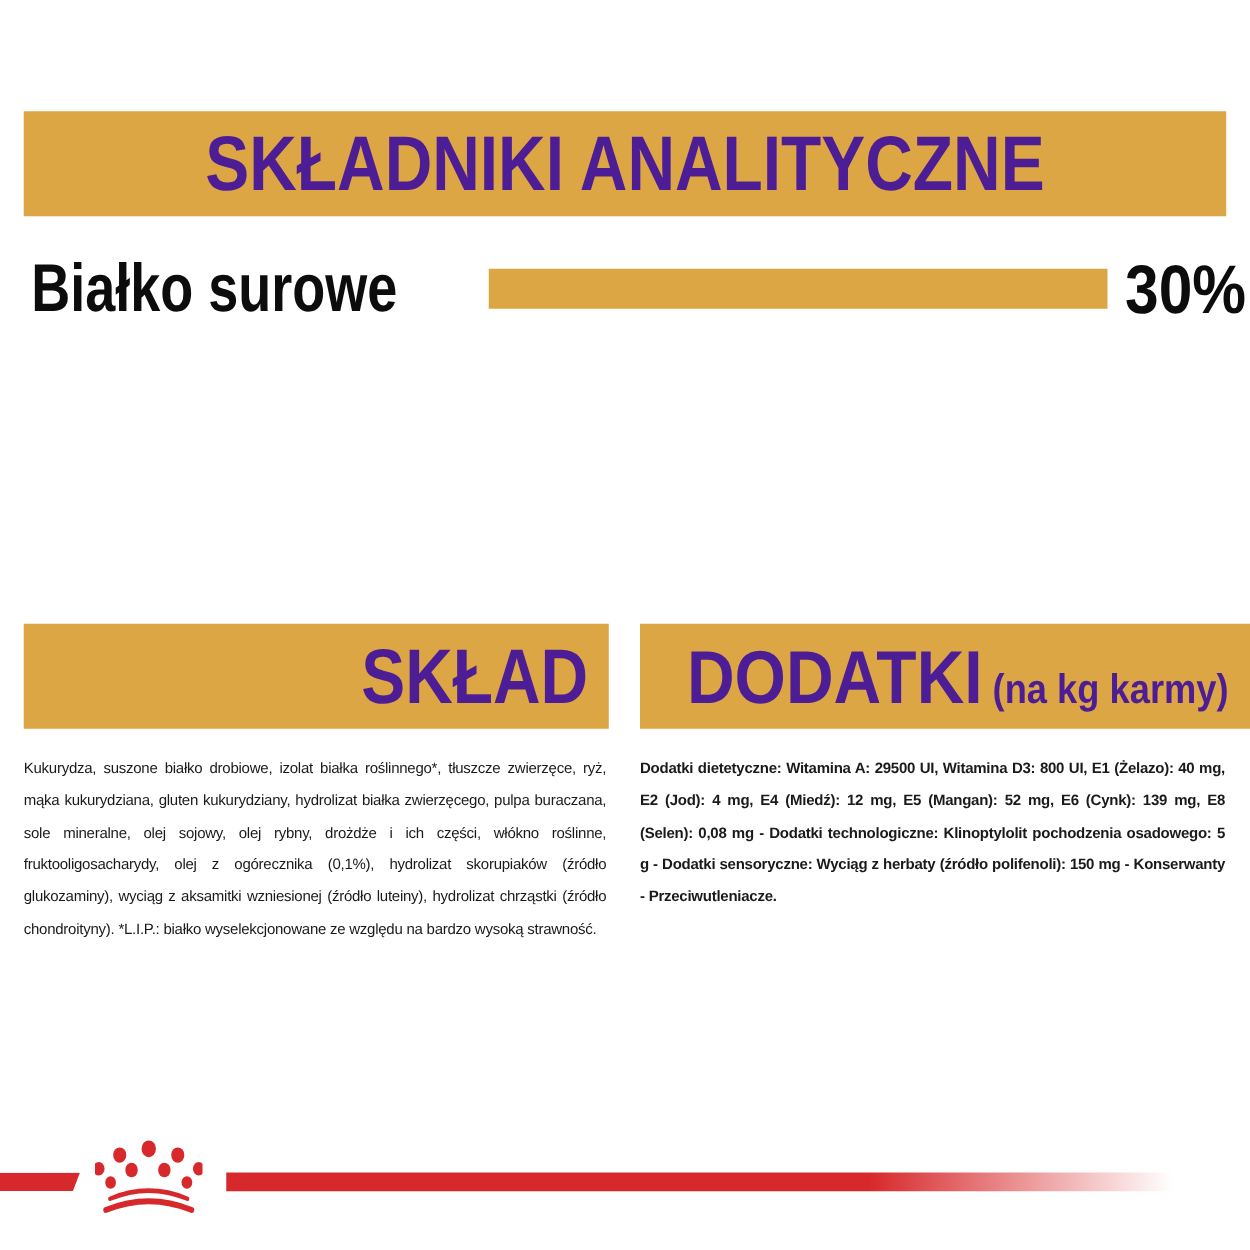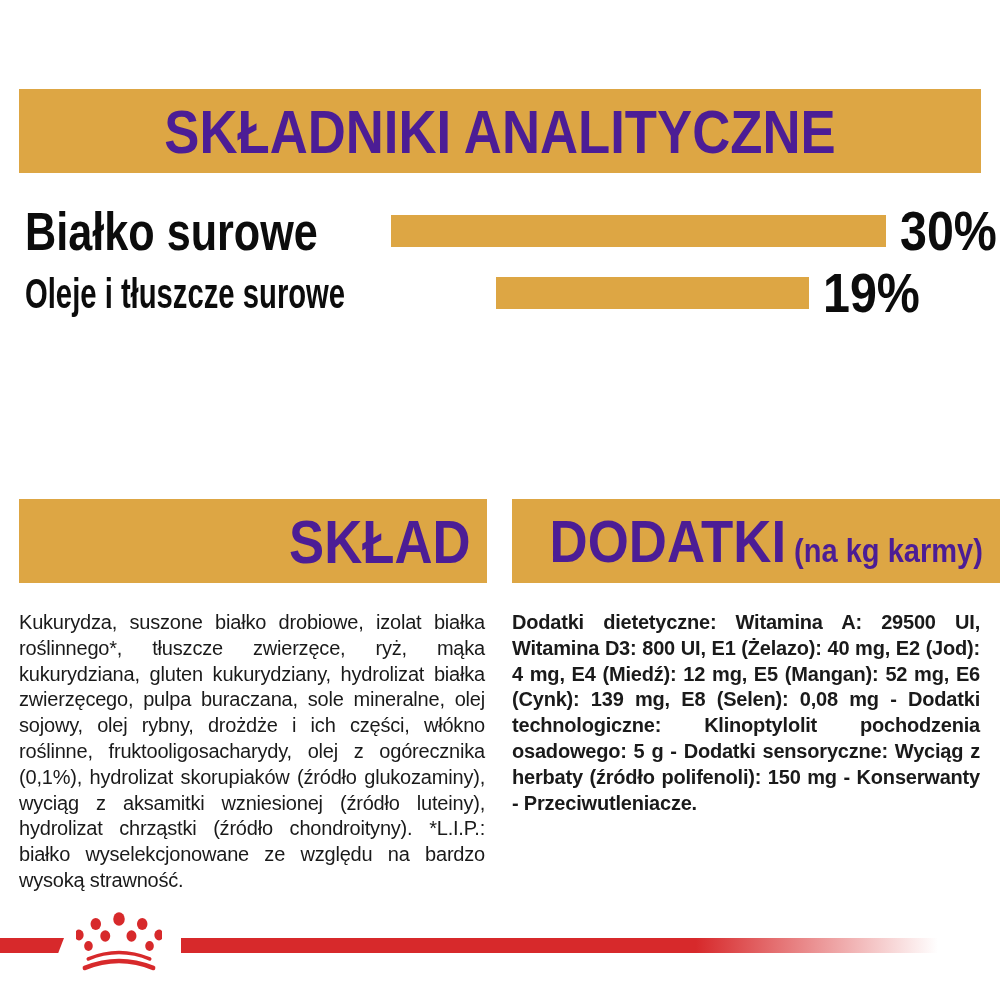--- a/index.html
+++ b/index.html
@@ -47,21 +47,21 @@
   .chart-row:nth-child(2) .chart-label{font-size:43px;transform:scaleX(0.68);}
   .chart-row:nth-child(3) .chart-label{font-size:54px;transform:scaleX(0.80);}
   .chart-bar{height:32px;background:#DDA644;flex:0 0 auto;}
   .chart-value{
     font-size:55px;font-weight:bold;color:#0c0c0c;margin-left:14px;
     white-space:nowrap;transform:scaleX(0.88);transform-origin:left center;
   }
   
   .body-text{
     position:absolute;top:590px;
-    font-size:20px;line-height:25.8px;color:#1a1a1a;
+    font-size:12px;line-height:25.8px;color:#1a1a1a;
     text-align:justify;letter-spacing:-0.2px;
   }
   .body-sklad{left:19px;width:466px;}
   .body-dodatki{left:512px;width:468px;font-weight:bold;}
   
   .stripe-left{
     position:absolute;left:0;top:938px;width:64px;height:15px;
     background:#D7292B;
     clip-path:polygon(0 0,100% 0,91% 100%,0 100%);
   }
@@ -76,25 +76,20 @@
 
 <div class="banner banner-top">
   <span class="banner-text">SKŁADNIKI ANALITYCZNE</span>
 </div>
 
 <div class="chart">
     <div class="chart-row">
       <div class="chart-label">Białko surowe</div>
       <div class="chart-bar" style="width: 495px; background: rgb(221, 166, 68);"></div>
       <div class="chart-value">30%</div>
-    </div>
-    <div class="chart-row">
-      <div class="chart-label">Oleje i tłuszcze surowe</div>
-      <div class="chart-bar" style="width: 313.5px; background: rgb(221, 166, 68);"></div>
-      <div class="chart-value">19%</div>
     </div>
   </div>
 
 <div class="banner banner-sklad">
   <span class="banner-text">SKŁAD</span>
 </div>
 <p class="body-text body-sklad">Kukurydza, suszone białko drobiowe, izolat białka roślinnego*, tłuszcze zwierzęce, ryż, mąka kukurydziana, gluten kukurydziany, hydrolizat białka zwierzęcego, pulpa buraczana, sole mineralne, olej sojowy, olej rybny, drożdże i ich części, włókno roślinne, fruktooligosacharydy, olej z ogórecznika (0,1%), hydrolizat skorupiaków (źródło glukozaminy), wyciąg z aksamitki wzniesionej (źródło luteiny), hydrolizat chrząstki (źródło chondroityny). *L.I.P.: białko wyselekcjonowane ze względu na bardzo wysoką strawność.</p>
 
 <div class="banner banner-dodatki">
   <span class="banner-inner">

